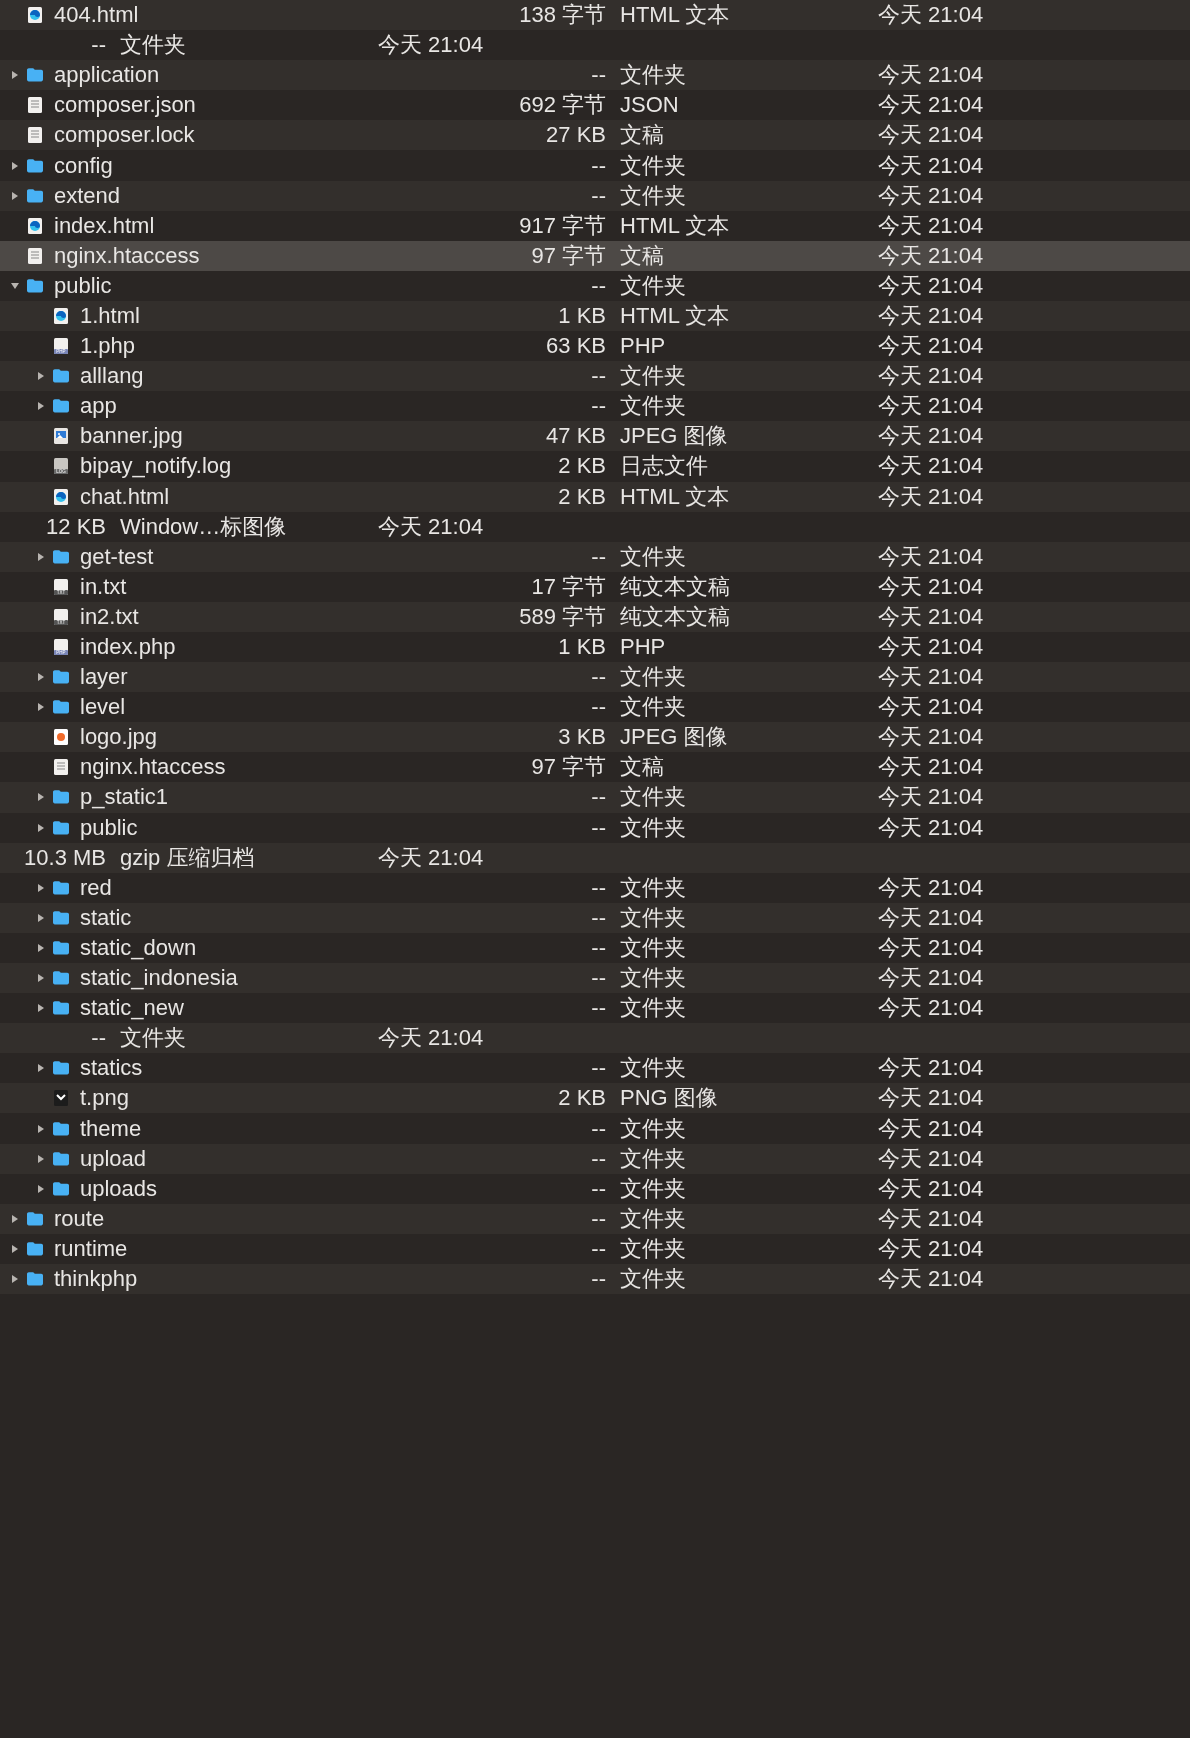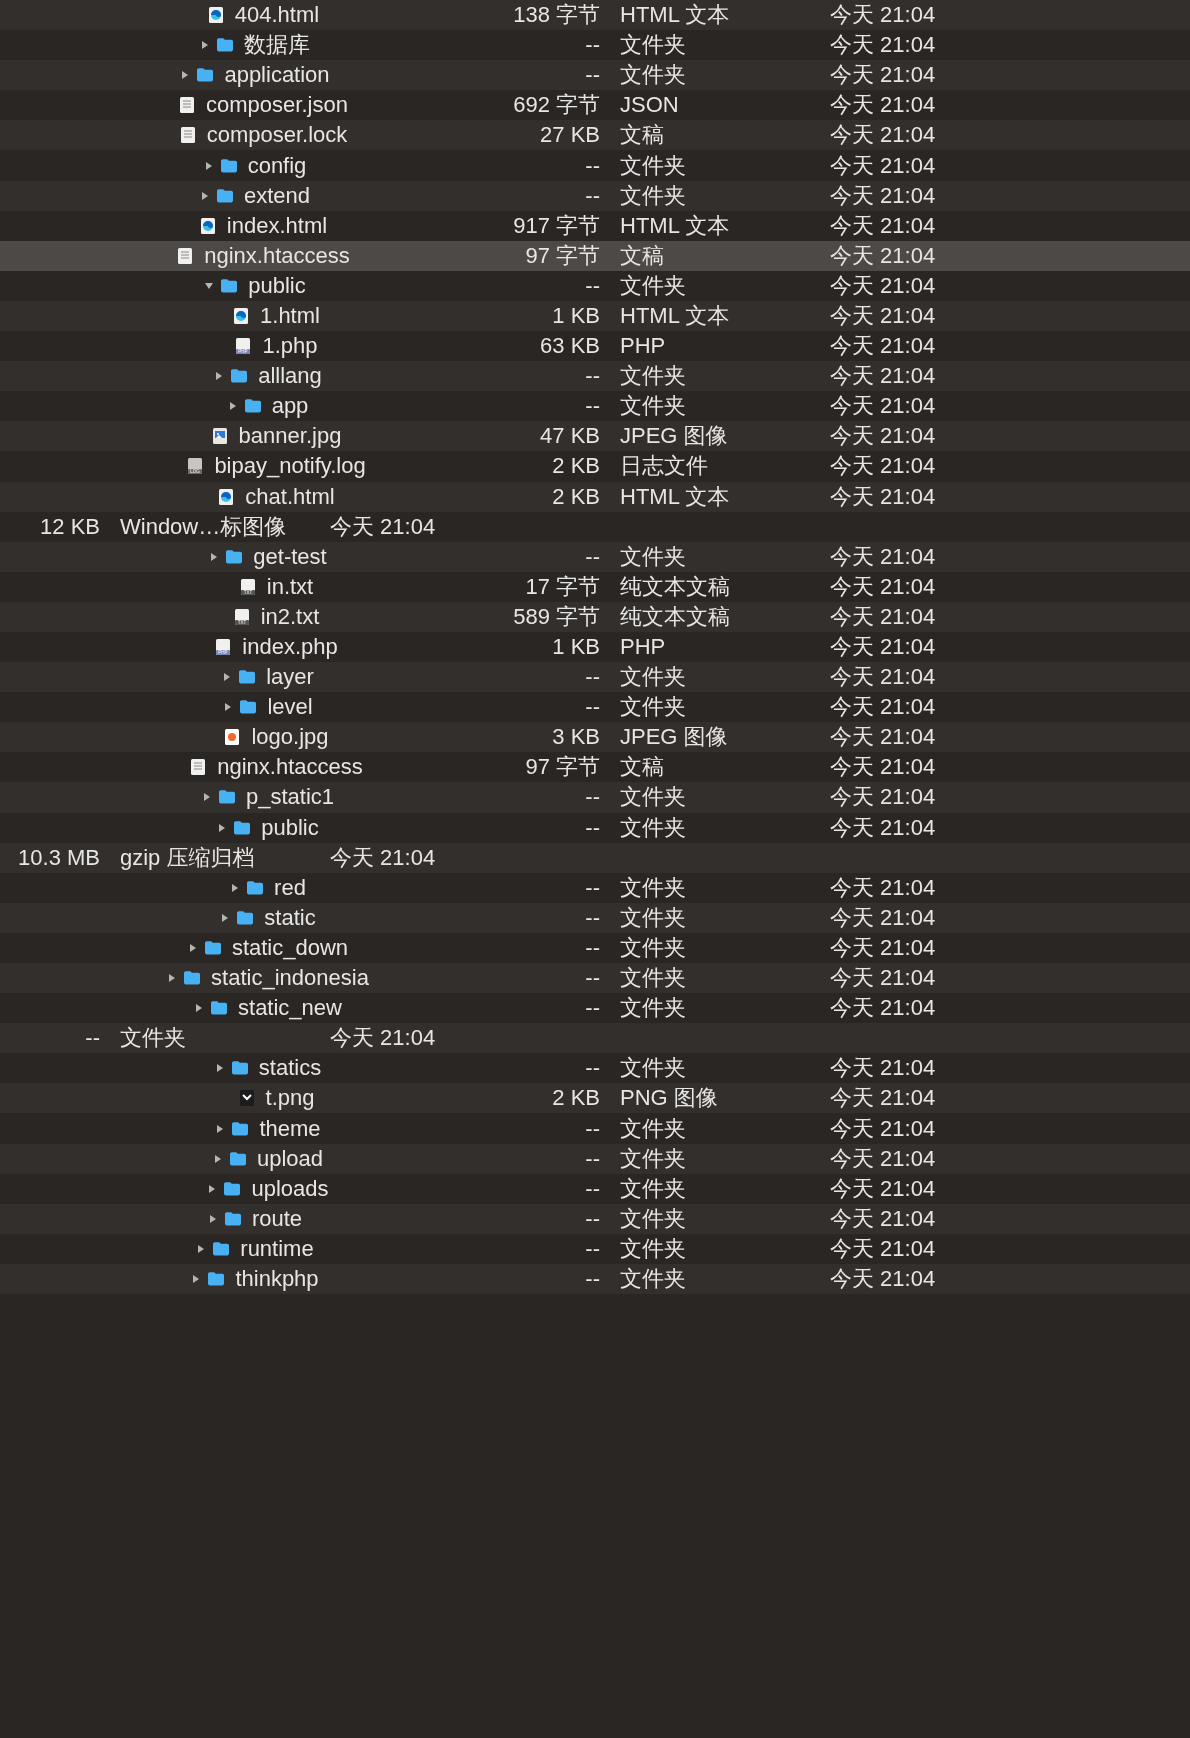--- a/index.html
+++ b/index.html
@@ -19,36 +19,36 @@
     padding-right: 10px;
   }
   .row.alt { background: #332f2c; }
   .row.selected { background: #4d4946; }
   .cell-name {
     display: flex;
     align-items: center;
     flex: 0 0 500px;
     overflow: hidden;
     white-space: nowrap;
-    justify-content: center;
   }
   .cell-size {
     flex: 0 0 120px;
     text-align: right;
-    padding-right: 20px;
+    padding-right: 14px;
     white-space: nowrap;
   }
   .cell-kind {
     flex: 0 0 210px;
     white-space: nowrap;
     overflow: hidden;
   }
   .cell-date {
     flex: 1;
     white-space: nowrap;
+    margin-left: 48px;
   }
   .indent { display: inline-block; }
   .disclosure {
     width: 18px;
     display: inline-flex;
     justify-content: center;
     align-items: center;
     color: #b8b4b0;
     font-size: 14px;
   }
@@ -138,34 +138,20 @@
             <use href="#ic-edge"></use>
           </svg>
         </span>
         <span class="name-text">404.html</span>
       </div>
       <div class="cell-size">138 字节</div>
       <div class="cell-kind">HTML 文本</div>
       <div class="cell-date">今天 21:04</div>
     </div>
     <div class="row">
-      <div class="cell-name">
-        <span class="indent" style="width: 6px;"></span>
-        <span class="disclosure">
-          <svg viewBox="0 0 10 10" width="10" height="10">
-            <polygon points="2,1 8,5 2,9" fill="#b8b4b0"></polygon>
-          </svg>
-        </span>
-        <span class="icon">
-          <svg viewBox="0 0 20 20">
-            <use href="#ic-folder"></use>
-          </svg>
-        </span>
-        <span class="name-text">数据库</span>
-      </div>
       <div class="cell-size">--</div>
       <div class="cell-kind">文件夹</div>
       <div class="cell-date">今天 21:04</div>
     </div>
     <div class="row alt">
       <div class="cell-name">
         <span class="indent" style="width: 6px;"></span>
         <span class="disclosure">
           <svg viewBox="0 0 10 10" width="10" height="10">
             <polygon points="2,1 8,5 2,9" fill="#b8b4b0"></polygon>

